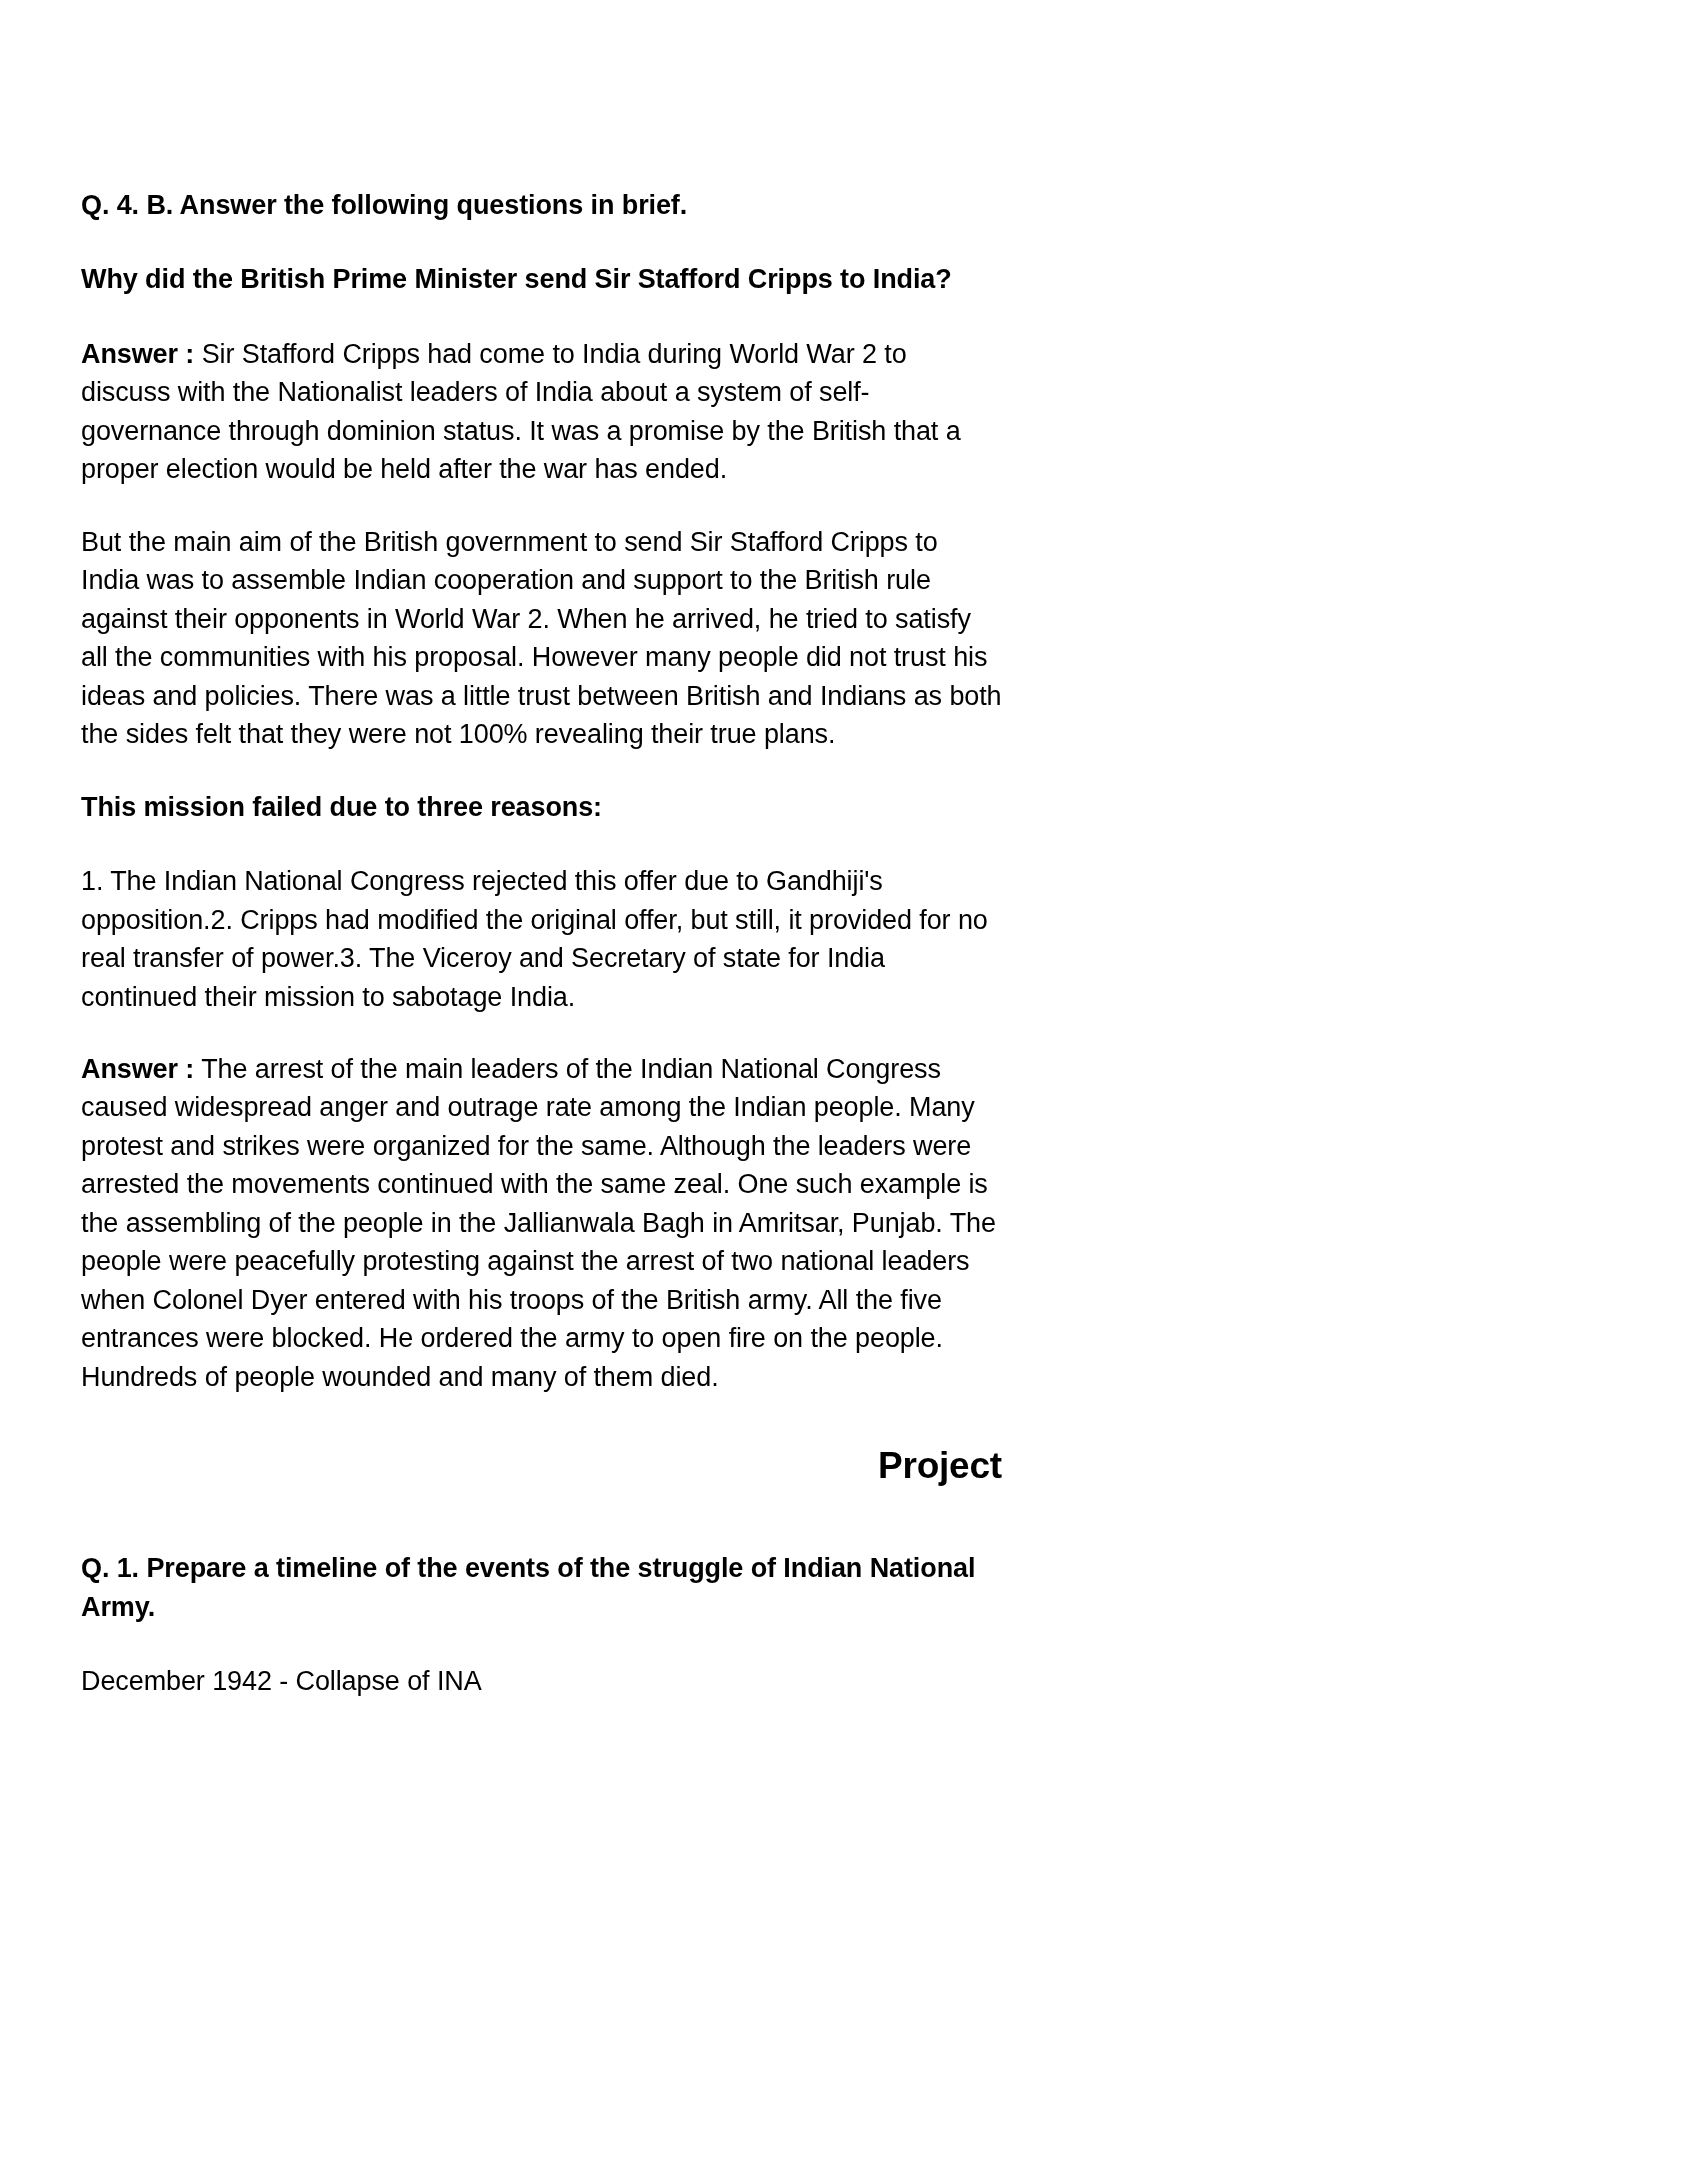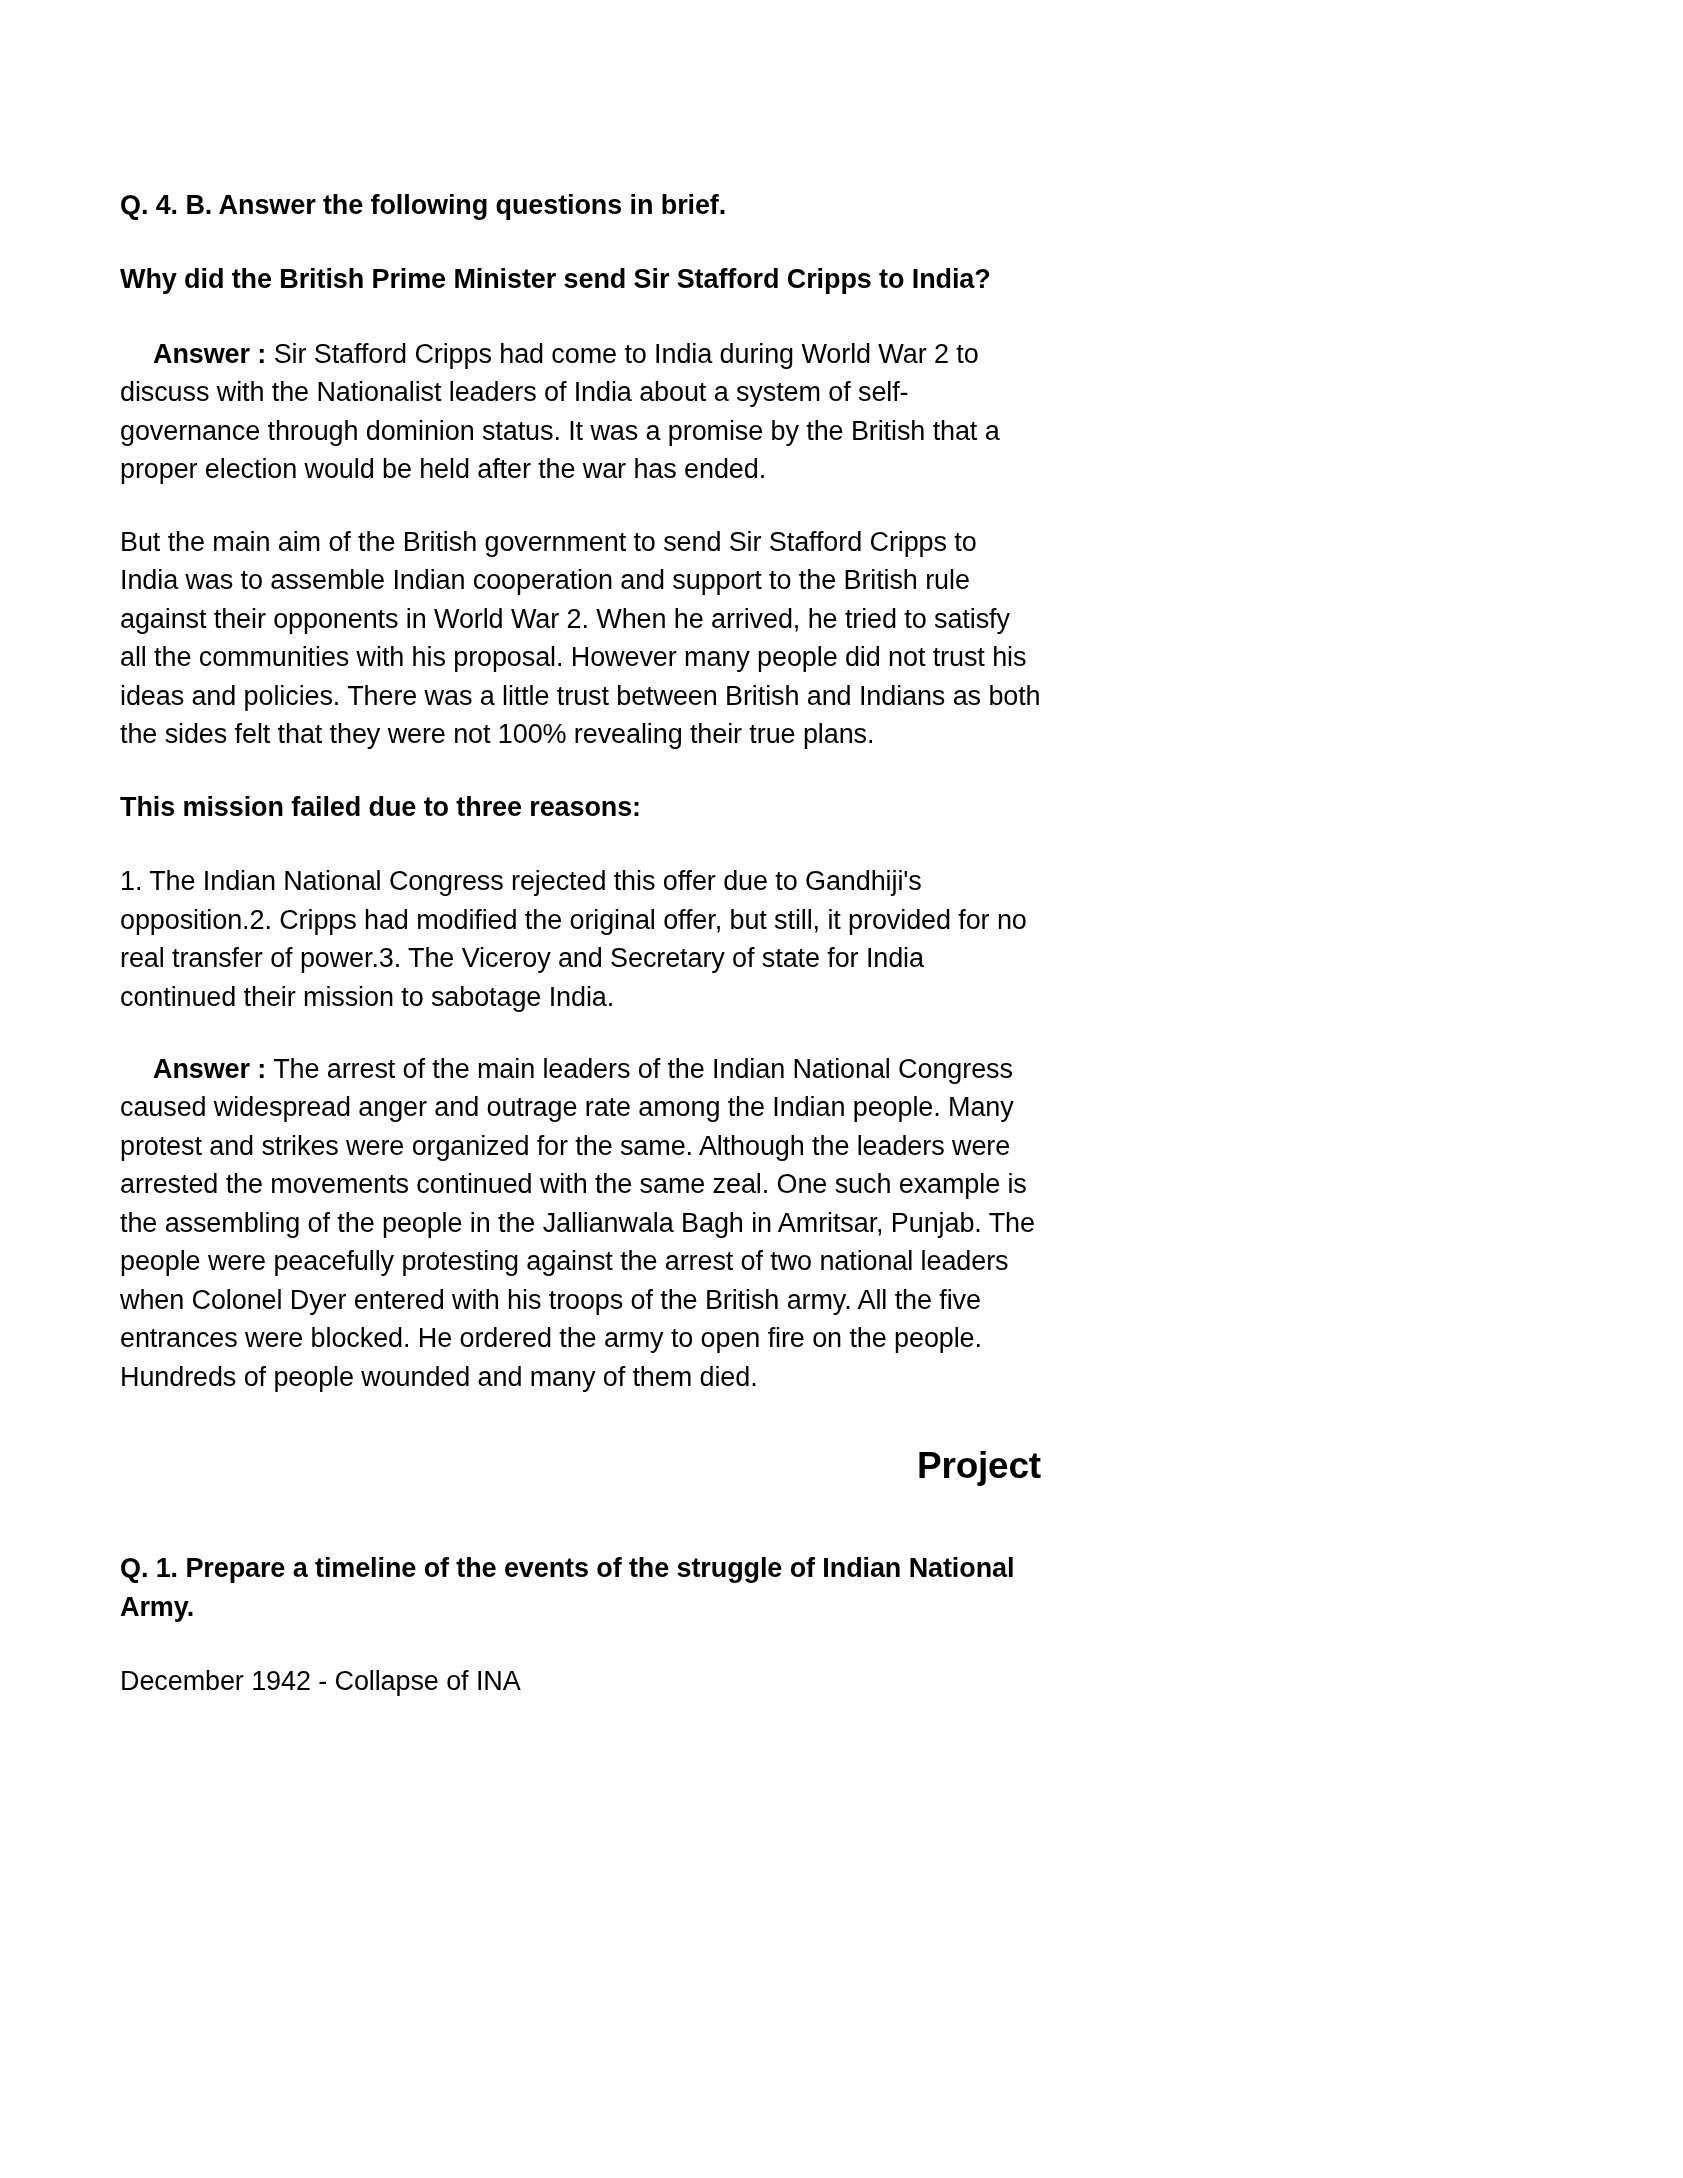--- a/index.html
+++ b/index.html
@@ -13,21 +13,21 @@
     font-family: "Liberation Sans", sans-serif;
     color: #000000;
     -webkit-font-smoothing: antialiased;
   }
   .page {
     position: relative;
     width: 1683px;
     height: 2178px;
     background: #ffffff;
     box-sizing: border-box;
-    padding: 186px 198px 0 120px;
+    padding: 186px 198px 0 81px;
   }
   .content {
     width: 921px;
   }
 
   
   .block {
     margin: 0 0 34px 0;
     font-size: 27px;
     line-height: 1.425;
@@ -43,21 +43,20 @@
   }
 
   
   .para {
     font-weight: normal;
   }
 
   
   .answer-label {
     font-weight: bold;
-    margin-left: 33px;
   }
 
   
   .section-title {
     font-size: 37px;
     font-weight: bold;
     line-height: 1.3;
     text-align: right;
     margin: 46px 0 59px 0;
     letter-spacing: -0.2px;

